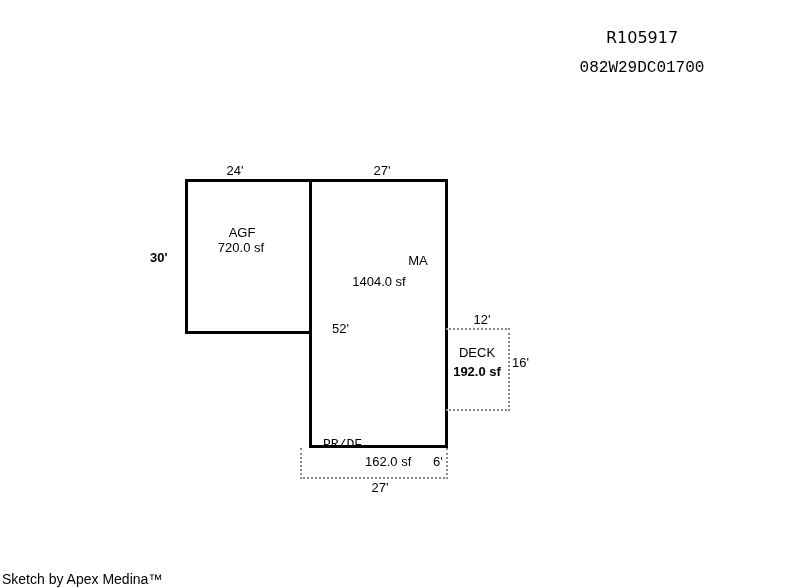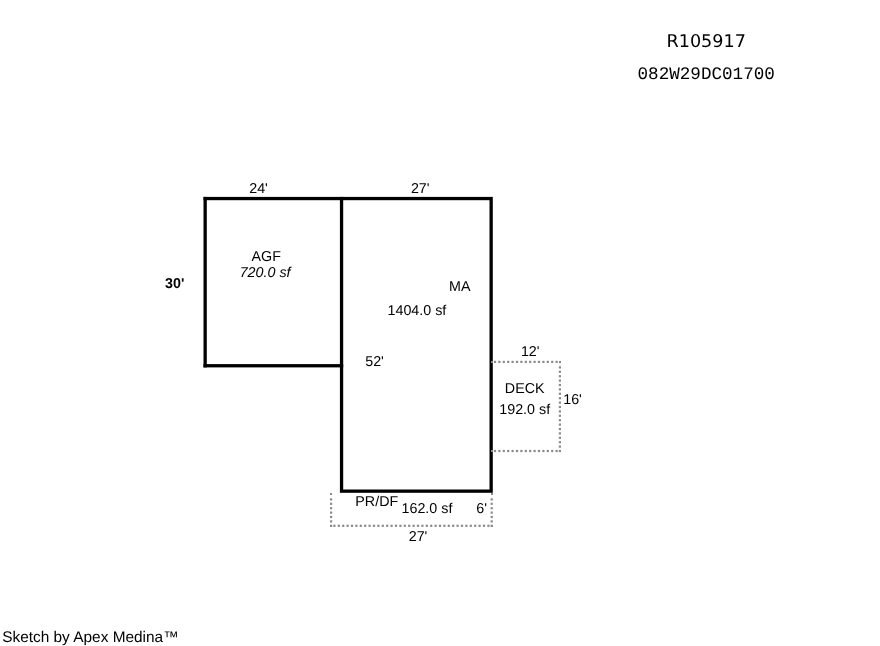--- a/index.html
+++ b/index.html
@@ -67,32 +67,32 @@
   <div class="hdr" style="left:642px; top:60px;font-family:Liberation Mono, monospace;">082W29DC01700</div>
 
   <div class="solid-box" style="left:185px; top:179px; width:127px; height:155px; border-right:none;"></div>
   <div class="solid-box" style="left:309px; top:179px; width:139px; height:269px;"></div>
   <div class="dotted-box" style="left:446px; top:328px; width:64px; height:83px; border-left:none;"></div>
   <div class="dotted-box" style="left:300px; top:448px; width:148px; height:31px; border-top:none;"></div>
 
   <div class="lbl center" style="left:235px; top:164px;">24'</div>
   <div class="lbl" style="left:150px; top:251px;font-weight:bold;">30'</div>
   <div class="lbl center" style="left:242px; top:226px;">AGF</div>
-  <div class="lbl center" style="left:241px; top:241px;font-style:italic;">720.0 sf</div>
+  <div class="lbl center" style="left:241px; top:241px;">720.0 sf</div>
 
   <div class="lbl center" style="left:382px; top:164px;">27'</div>
   <div class="lbl" style="left:332px; top:322px;">52'</div>
   <div class="lbl center" style="left:378px; top:254px;margin-left:40px;">MA</div>
   <div class="lbl center" style="left:379px; top:275px;">1404.0 sf</div>
 
   <div class="lbl center" style="left:482px; top:313px;">12'</div>
   <div class="lbl" style="left:512px; top:356px;">16'</div>
   <div class="lbl center" style="left:477px; top:346px;">DECK</div>
-  <div class="lbl center" style="left:477px; top:365px;">192.0 sf</div>
+  <div class="lbl center" style="left:477px; top:365px;font-weight:bold;">192.0 sf</div>
 
-  <div class="lbl" style="left:323px; top:449px;">PR/DF</div>
+  <div class="lbl" style="left:323px; top:438px;font-family:Liberation Mono, monospace;">PR/DF</div>
   <div class="lbl" style="left:365px; top:455px;">162.0 sf</div>
   <div class="lbl" style="left:433px; top:455px;">6'</div>
   <div class="lbl center" style="left:380px; top:481px;">27'</div>
 
   <div class="credit">Sketch by Apex Medina™</div>
 
 </div>
 
 </body></html>

